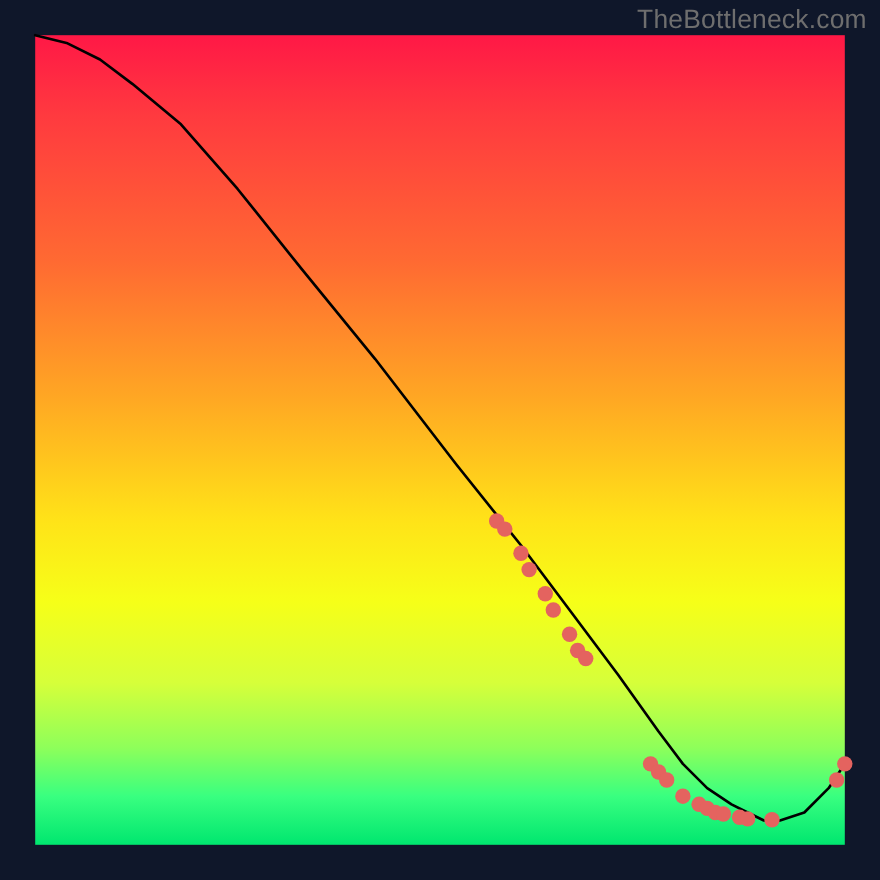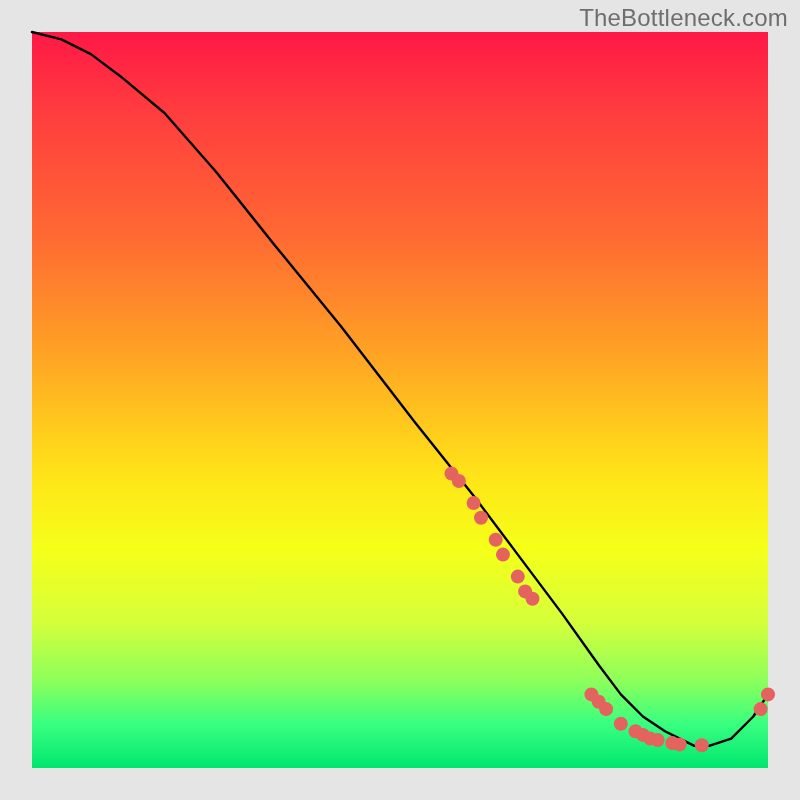--- a/index.html
+++ b/index.html
@@ -8,21 +8,21 @@
     width: 800px;
     height: 800px;
     background: #000;
     overflow: hidden;
     font-family: Arial, Helvetica, sans-serif;
   }
   .frame {
     position: relative;
     width: 800px;
     height: 800px;
-    background: #e5e5e5;
+    background: #0f172a;
   }
   .watermark {
     position: absolute;
     top: 4px;
     right: 12px;
     color: #6e6e6e;
     font-size: 24px;
     font-weight: 500;
     letter-spacing: 0.2px;
     user-select: none;

